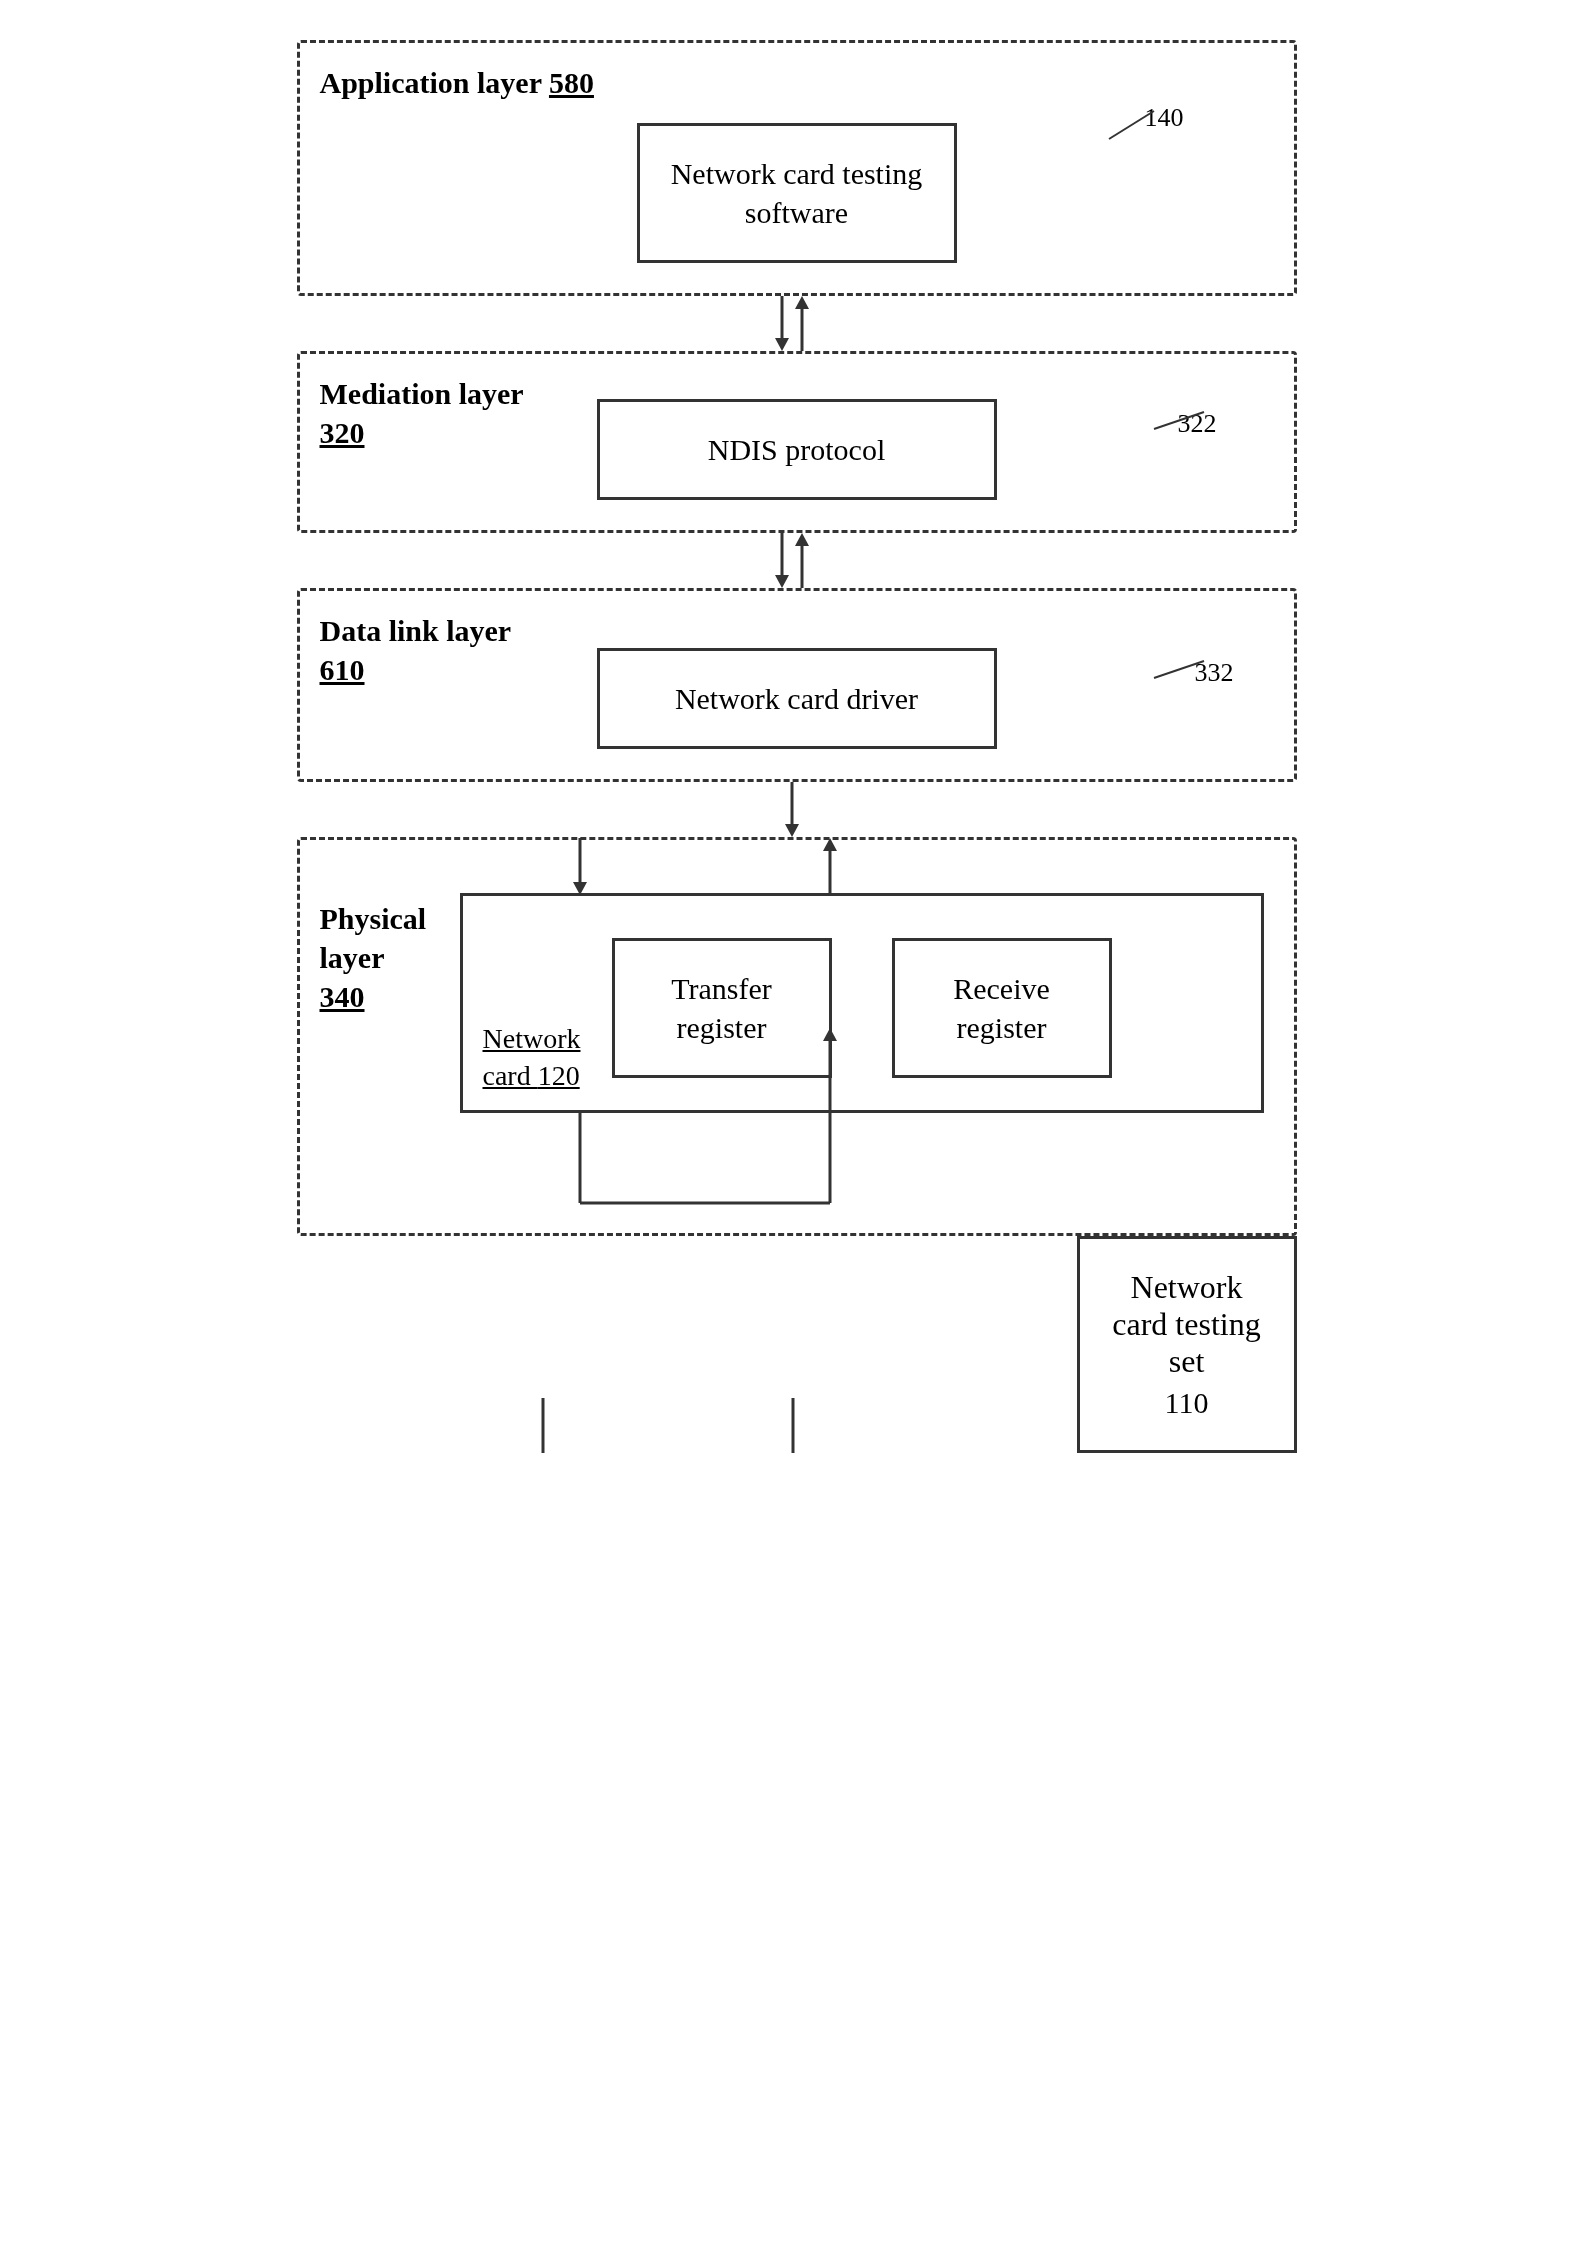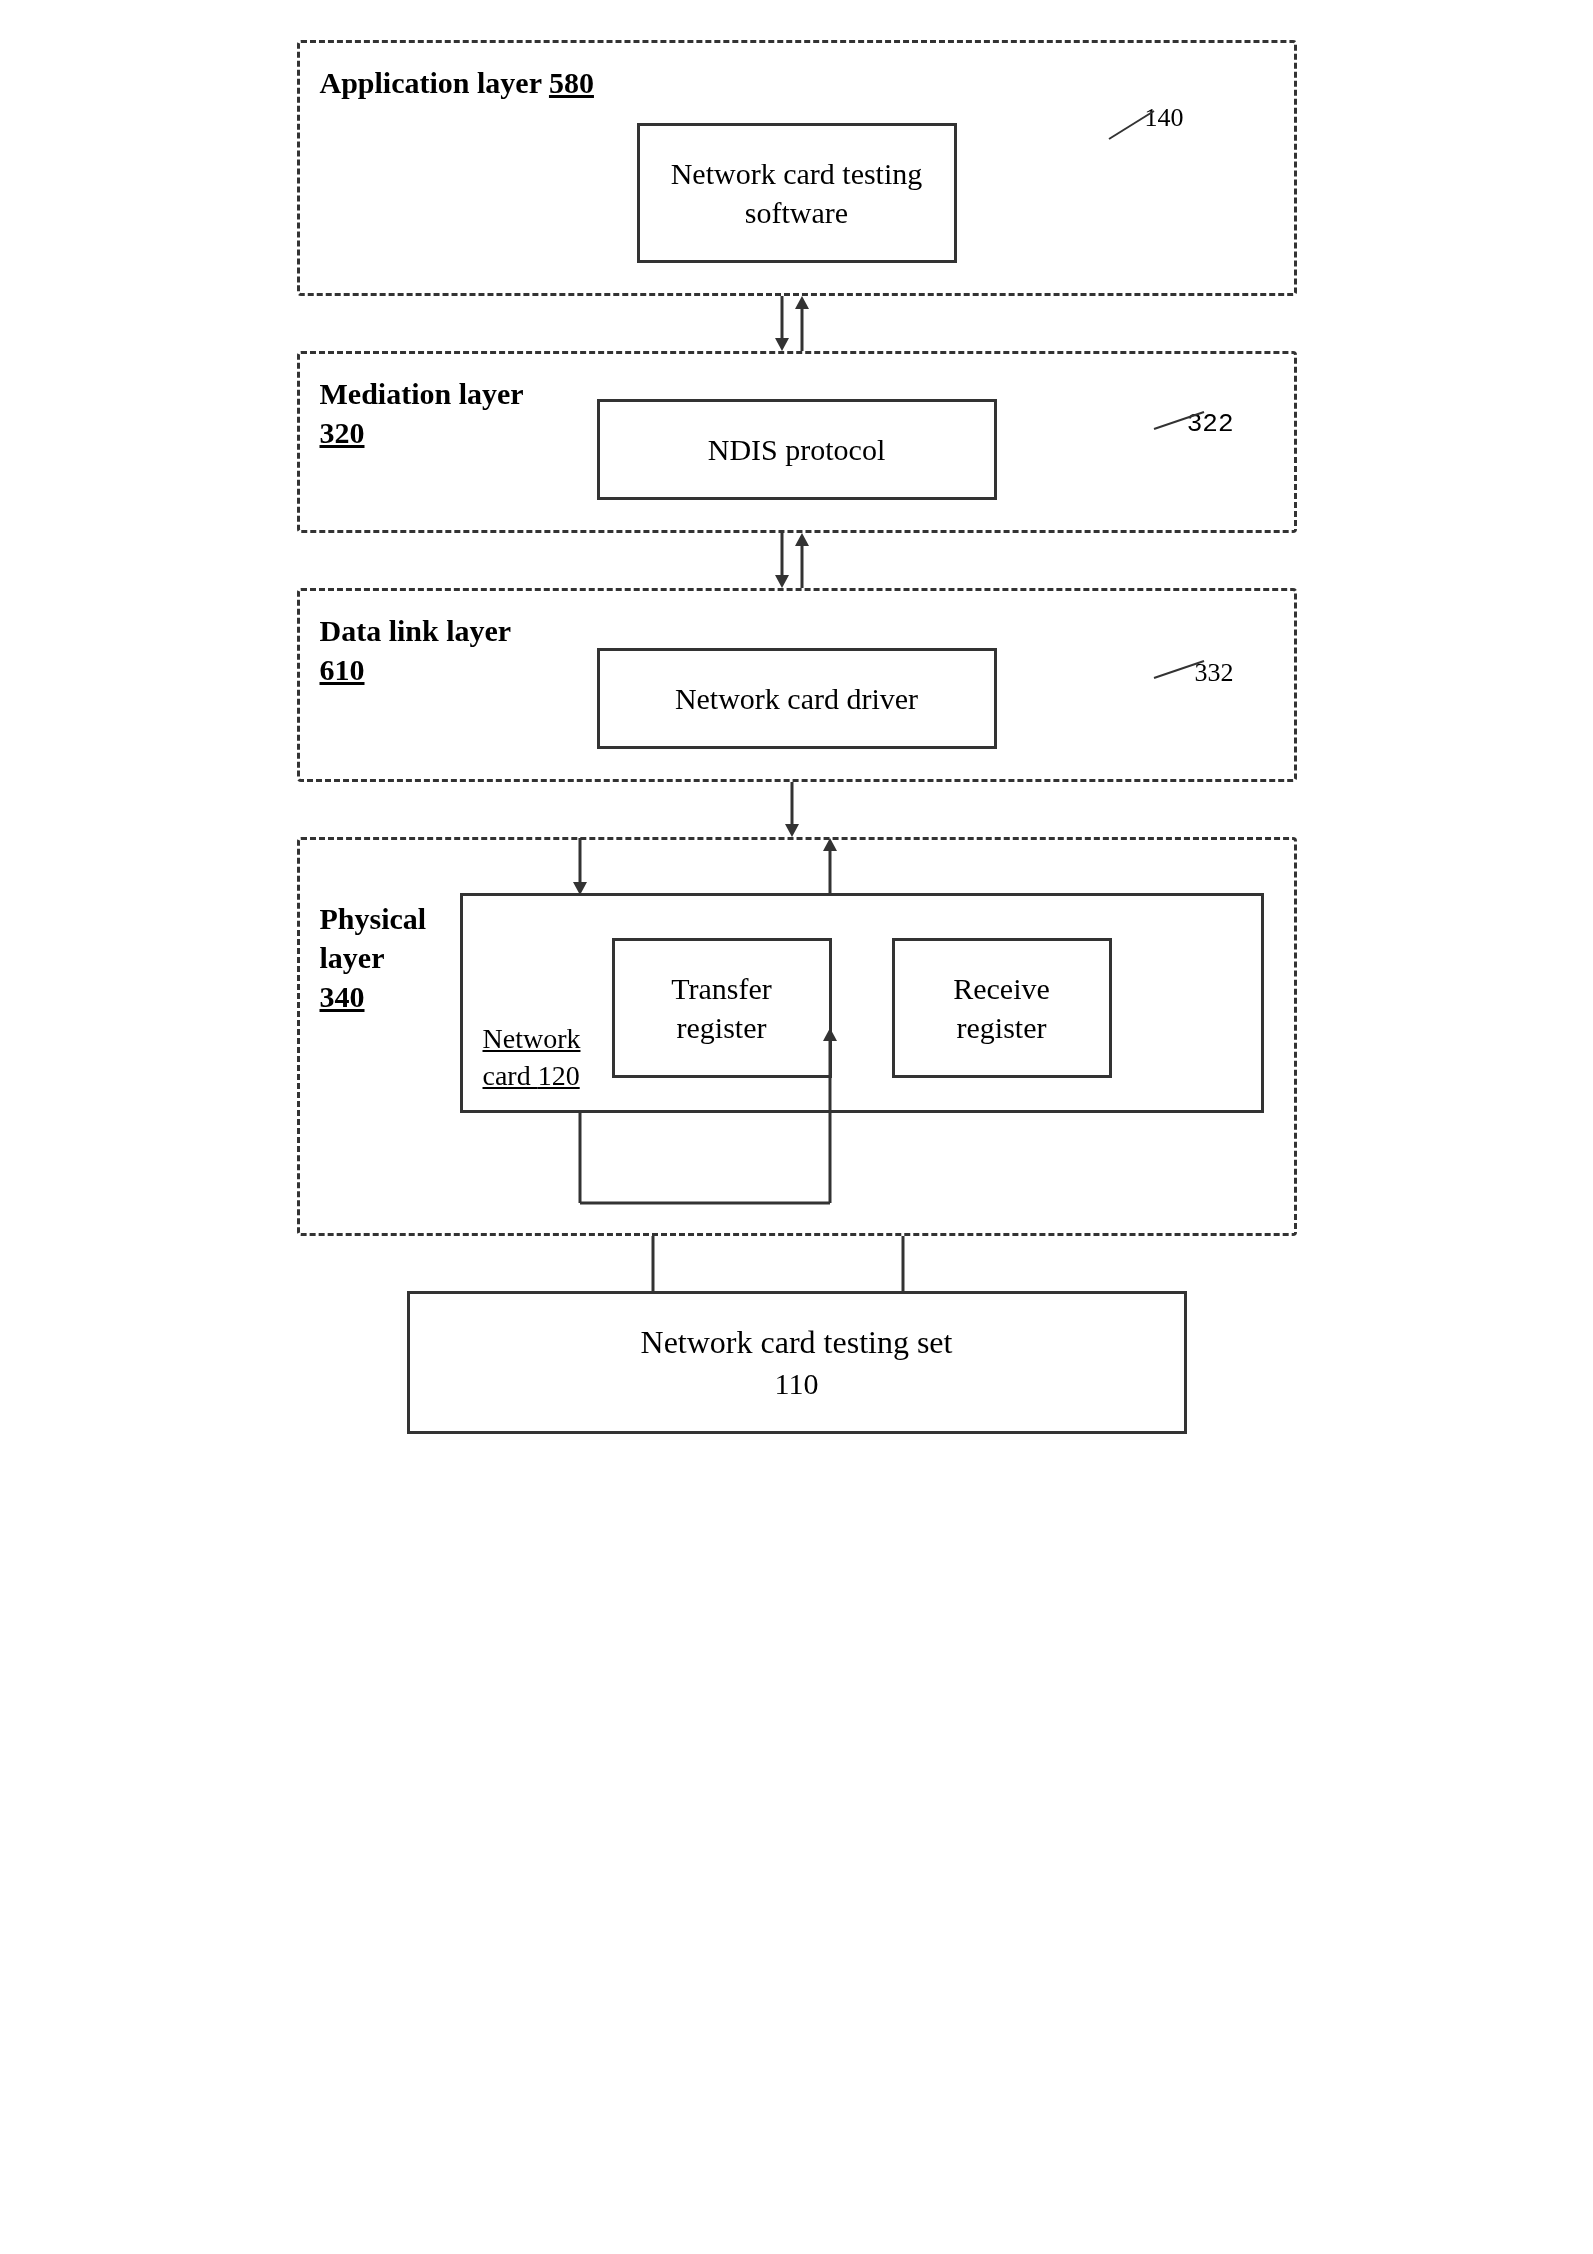--- a/index.html
+++ b/index.html
@@ -150,21 +150,21 @@
   </div>
 
   <div class="layer-box mediation-layer">
     <div class="layer-label">
       Mediation layer<br><span style="text-decoration:underline;">320</span>
     </div>
     <div style="display:flex; justify-content:center; margin-top:20px; position:relative;">
       <div class="component-box" style="width:400px;">
         <span>NDIS protocol</span>
       </div>
-      <div class="ref-annotation" style="right: 30px; top: 10px; font-family: Liberation Mono, monospace;">322</div>
+      <div class="ref-annotation" style="right: 47px; top: 10px;">322</div>
       <svg style="position:absolute; top:8px; right:20px; width:100px; height:40px; overflow:visible;">
         <line x1="60" y1="5" x2="10" y2="22" stroke="#333" stroke-width="2"></line>
       </svg>
     </div>
   </div>
 
   <div style="display:flex; justify-content:center; height:55px; align-items:center;">
     <svg width="60" height="55" style="overflow:visible;">
       <line x1="15" y1="0" x2="15" y2="50" stroke="#333" stroke-width="3"></line>
       <polygon points="15,55 8,42 22,42" fill="#333"></polygon>
@@ -240,21 +240,21 @@
 
         <line x1="120" y1="0" x2="120" y2="90" stroke="#333" stroke-width="3"></line>
 
         <line x1="370" y1="0" x2="370" y2="90" stroke="#333" stroke-width="3"></line>
 
         <line x1="120" y1="90" x2="370" y2="90" stroke="#333" stroke-width="3"></line>
       </svg>
     </div>
   </div>
 
-  <div style="display:flex; flex-direction:column; align-items:center; margin-top: 0px; position:relative;">
+  <div style="display:flex; flex-direction:row; align-items:flex-end; margin-top: 0px; position:relative;">
 
     <div style="position:relative; width:780px; height:55px;">
       <svg width="780" height="55" style="overflow:visible;">
 
         <line x1="246" y1="0" x2="246" y2="55" stroke="#333" stroke-width="3"></line>
 
         <line x1="496" y1="0" x2="496" y2="55" stroke="#333" stroke-width="3"></line>
       </svg>
     </div>
 

